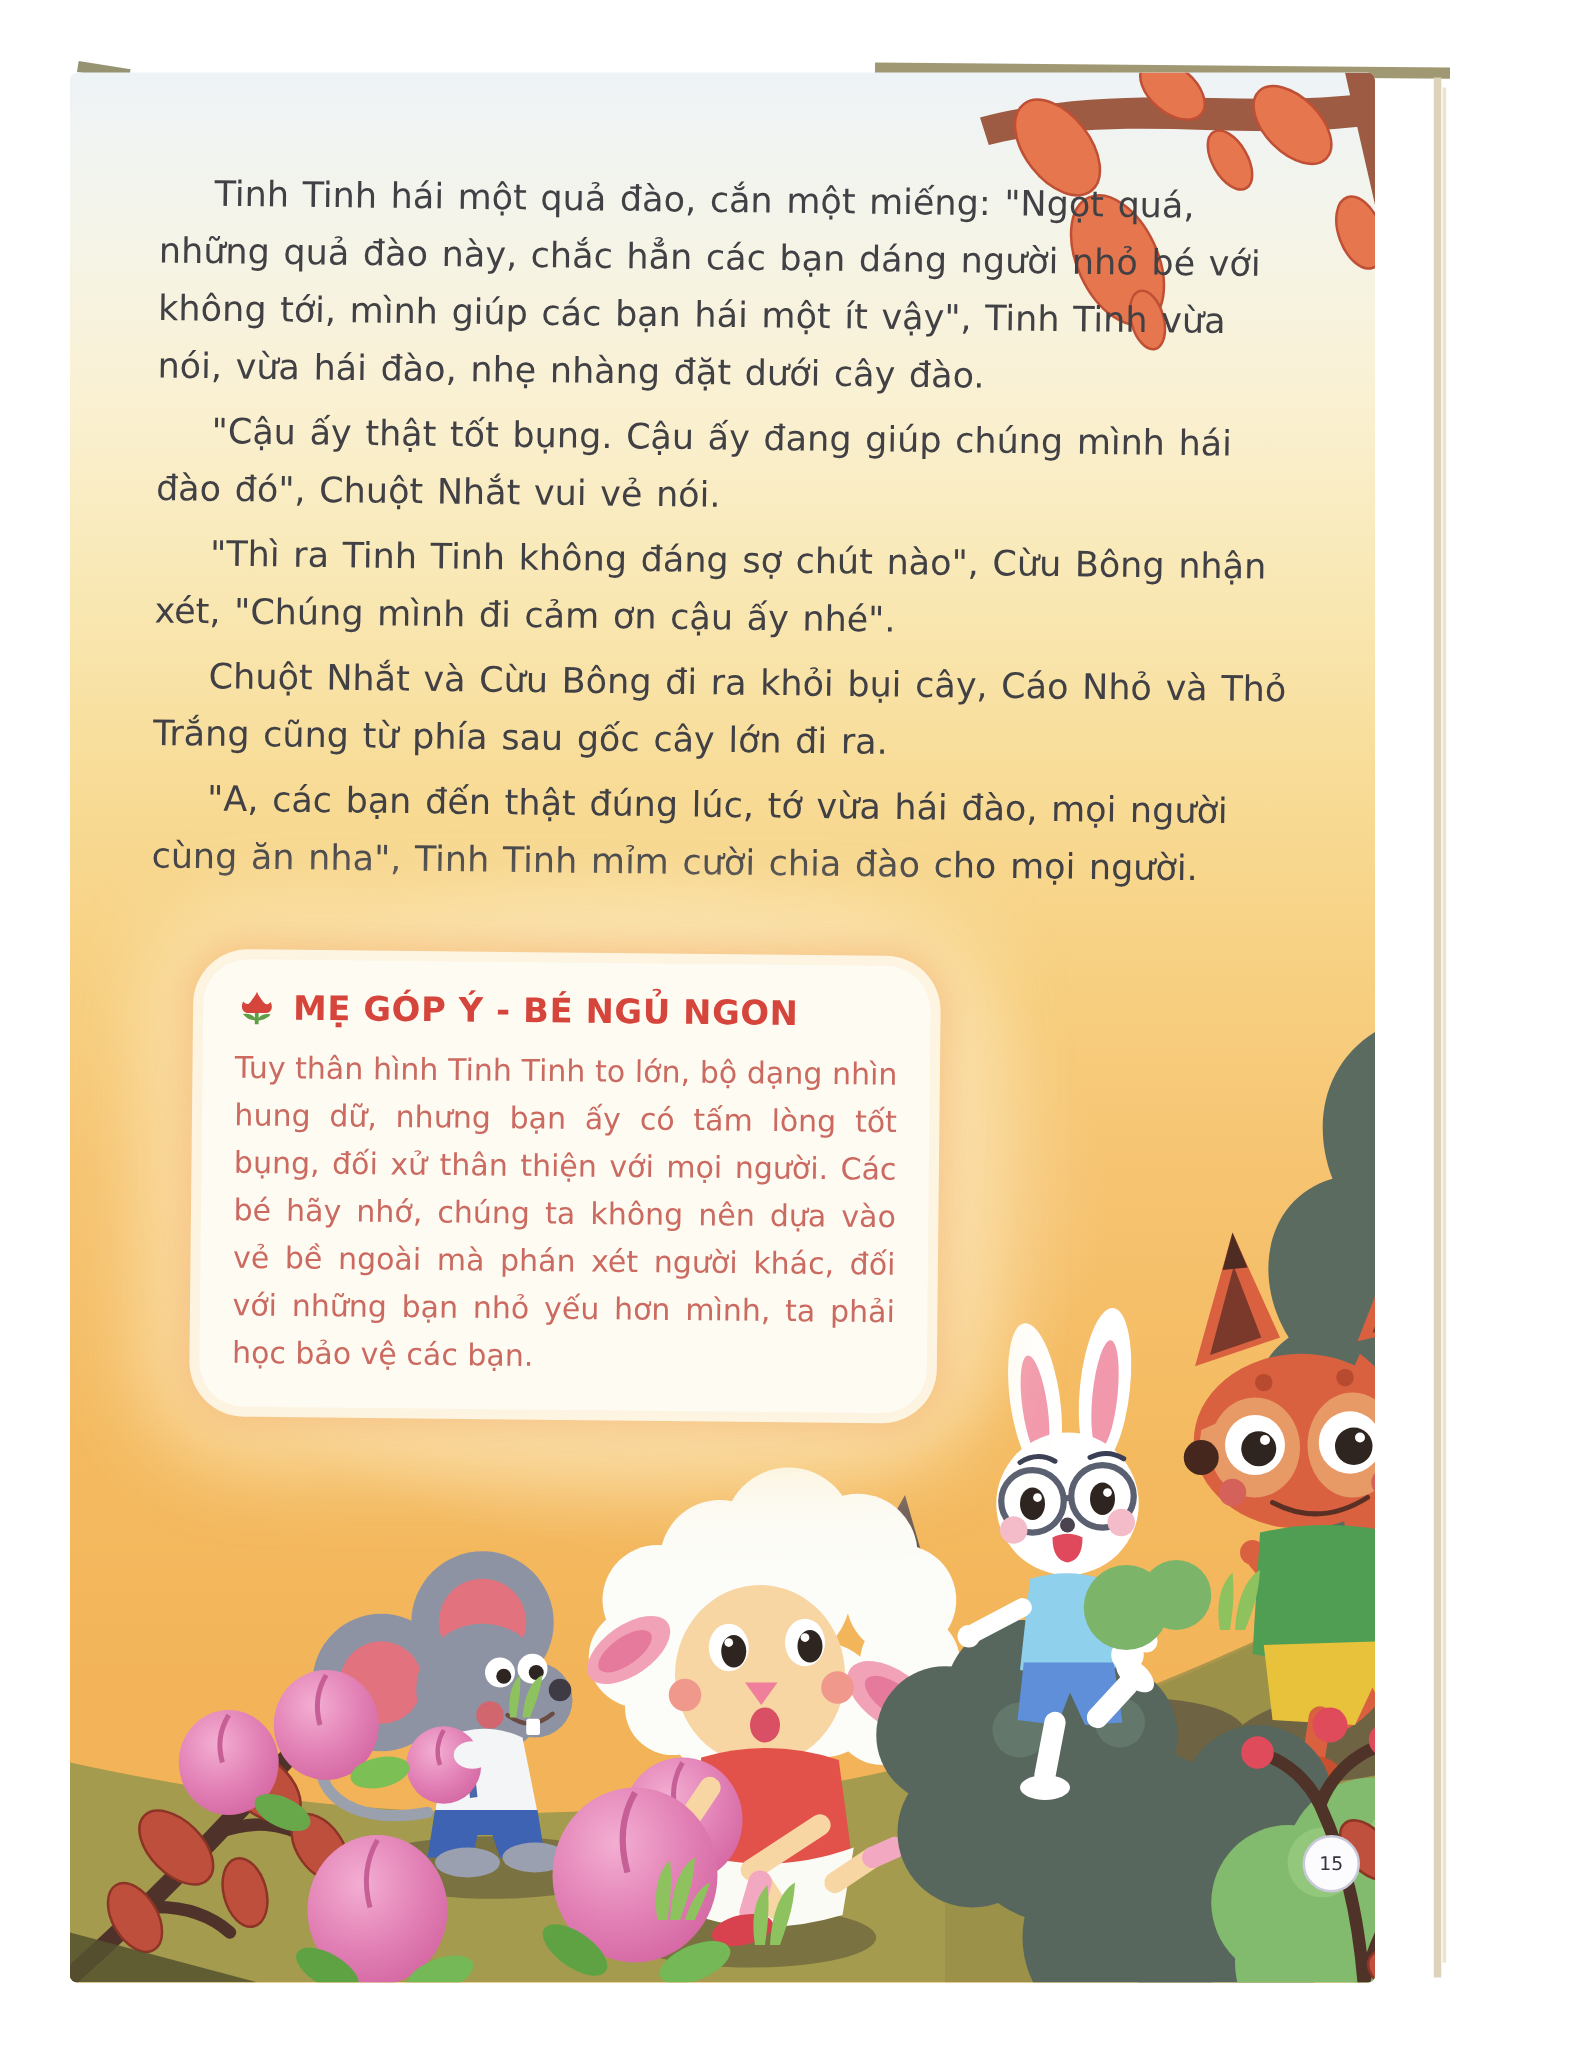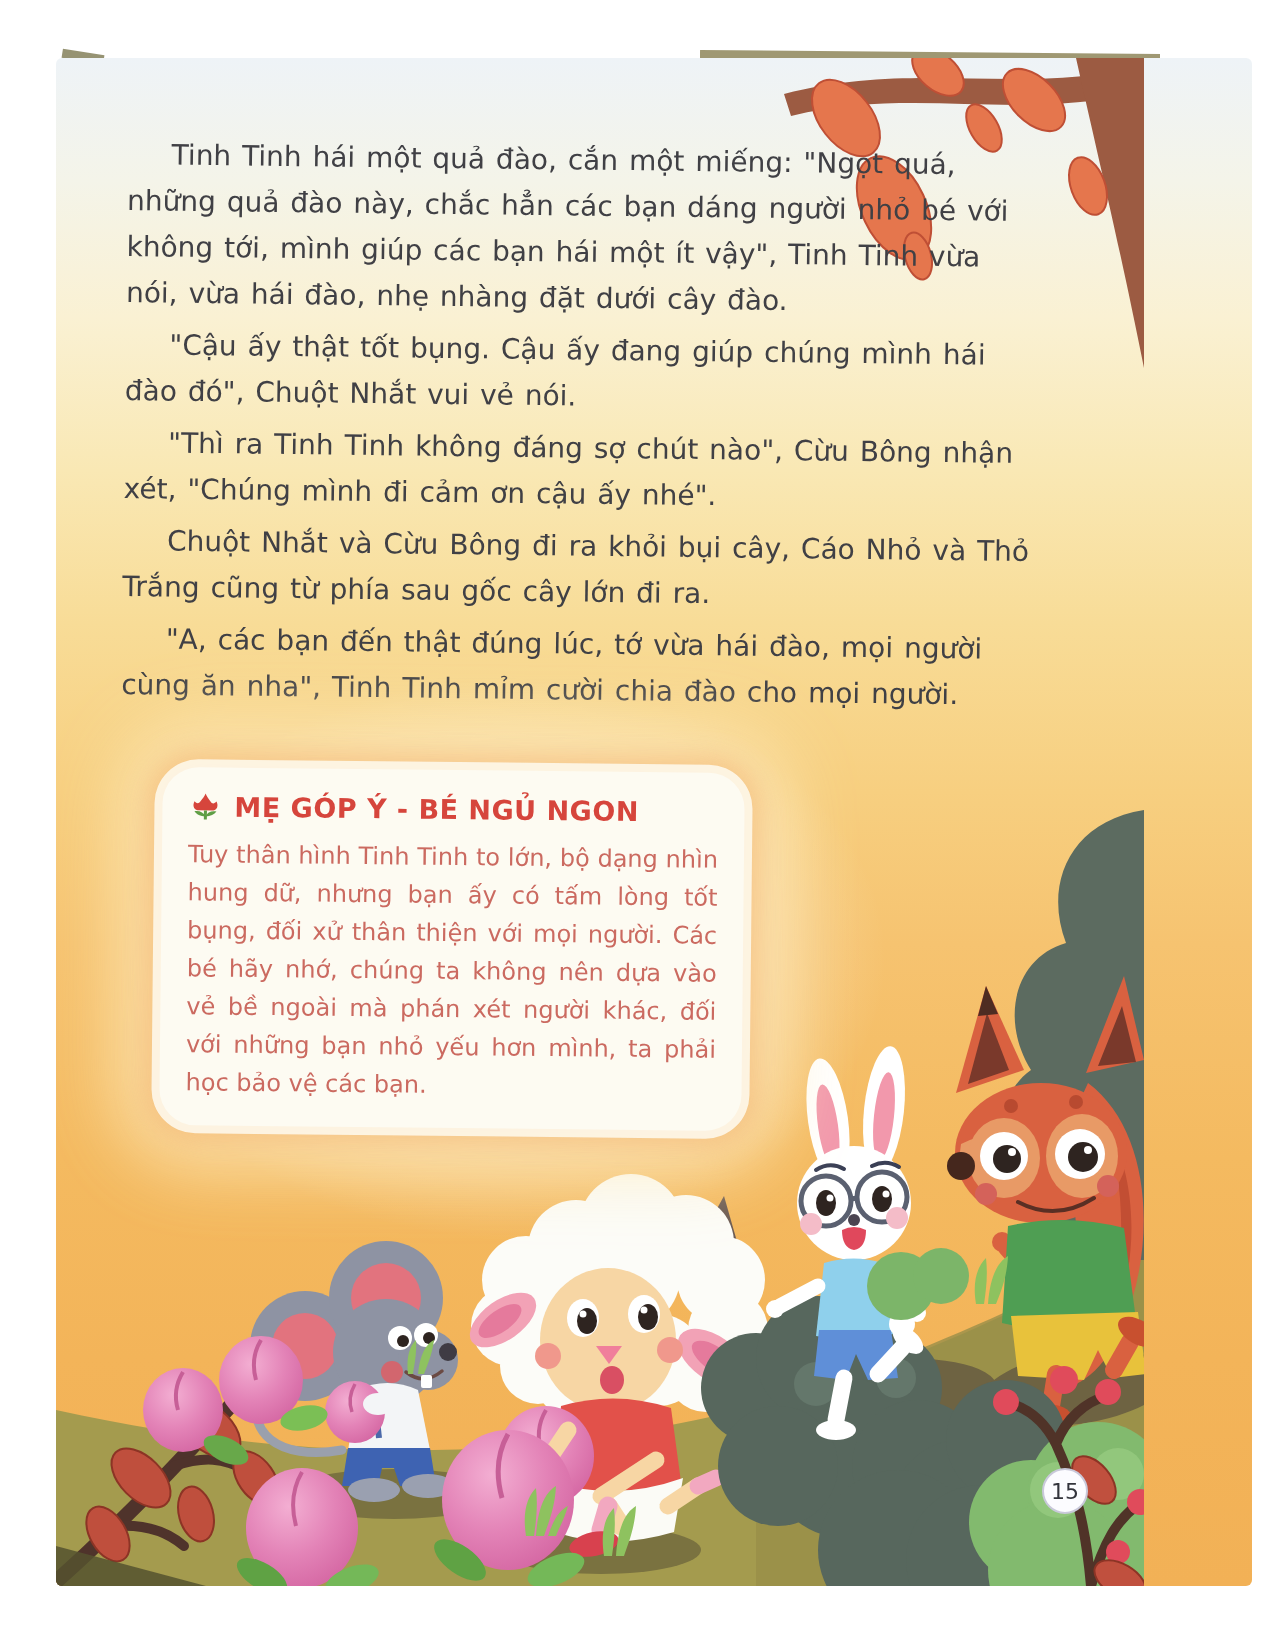--- a/index.html
+++ b/index.html
@@ -10,21 +10,21 @@
   .edge-top{position:absolute;left:700px;top:52px;width:460px;height:9px;
             background:#8e865a;transform:rotate(.5deg);opacity:.85;}
   .edge-top-left{position:absolute;left:62px;top:52px;width:42px;height:9px;
             background:#7c7850;transform:rotate(9deg);opacity:.8;}
   .edge-right{position:absolute;left:1147px;top:62px;width:6px;height:1520px;
             background:#dcd3ba;}
   .edge-right2{position:absolute;left:1154px;top:70px;width:3px;height:1500px;
             background:#ece4cf;}
 
   
-  .page{position:absolute;left:56px;top:58px;width:1196px;height:1528px;
+  .page{position:absolute;left:56px;top:58px;width:1044px;height:1528px;
         border-radius:6px;overflow:hidden;
         background:linear-gradient(180deg,
           #eef3f7 0%,#f4f4e9 8%,#faf1d3 17%,#f9e8b4 27%,
           #f8dc97 37%,#f7cf80 48%,#f6c370 58%,#f4ba60 72%,
           #f3b459 85%,#f2b156 100%);}
   .halo{position:absolute;left:70px;top:620px;width:760px;height:560px;
         background:radial-gradient(closest-side,rgba(255,250,233,.85),rgba(255,250,233,0));
         pointer-events:none;}
   svg.illustration{position:absolute;left:0;top:0;width:1088px;height:1528px;}
 
@@ -43,21 +43,21 @@
                      0 0 70px 42px rgba(252,235,190,.8);}
   .advice-title{display:flex;align-items:center;gap:12px;
           color:#d6453c;font-size:27px;font-weight:bold;letter-spacing:.5px;}
   .advice-body{margin-top:12px;color:#cb6a60;font-size:24px;line-height:38px;
           text-align:justify;}
 
   
   .pagenum{position:absolute;left:986px;top:1410px;width:46px;height:46px;
            border-radius:50%;background:#fcfcff;border:2px solid #c9c9da;
            box-sizing:border-box;display:flex;align-items:center;justify-content:center;
-           color:#33343c;font-size:22px;}
+           color:#33343c;font-size:15px;}
 </style>
 </head>
 <body>
 
 <div class="edge-top"></div>
 <div class="edge-top-left"></div>
 <div class="edge-right"></div>
 <div class="edge-right2"></div>
 
 <div class="page">

